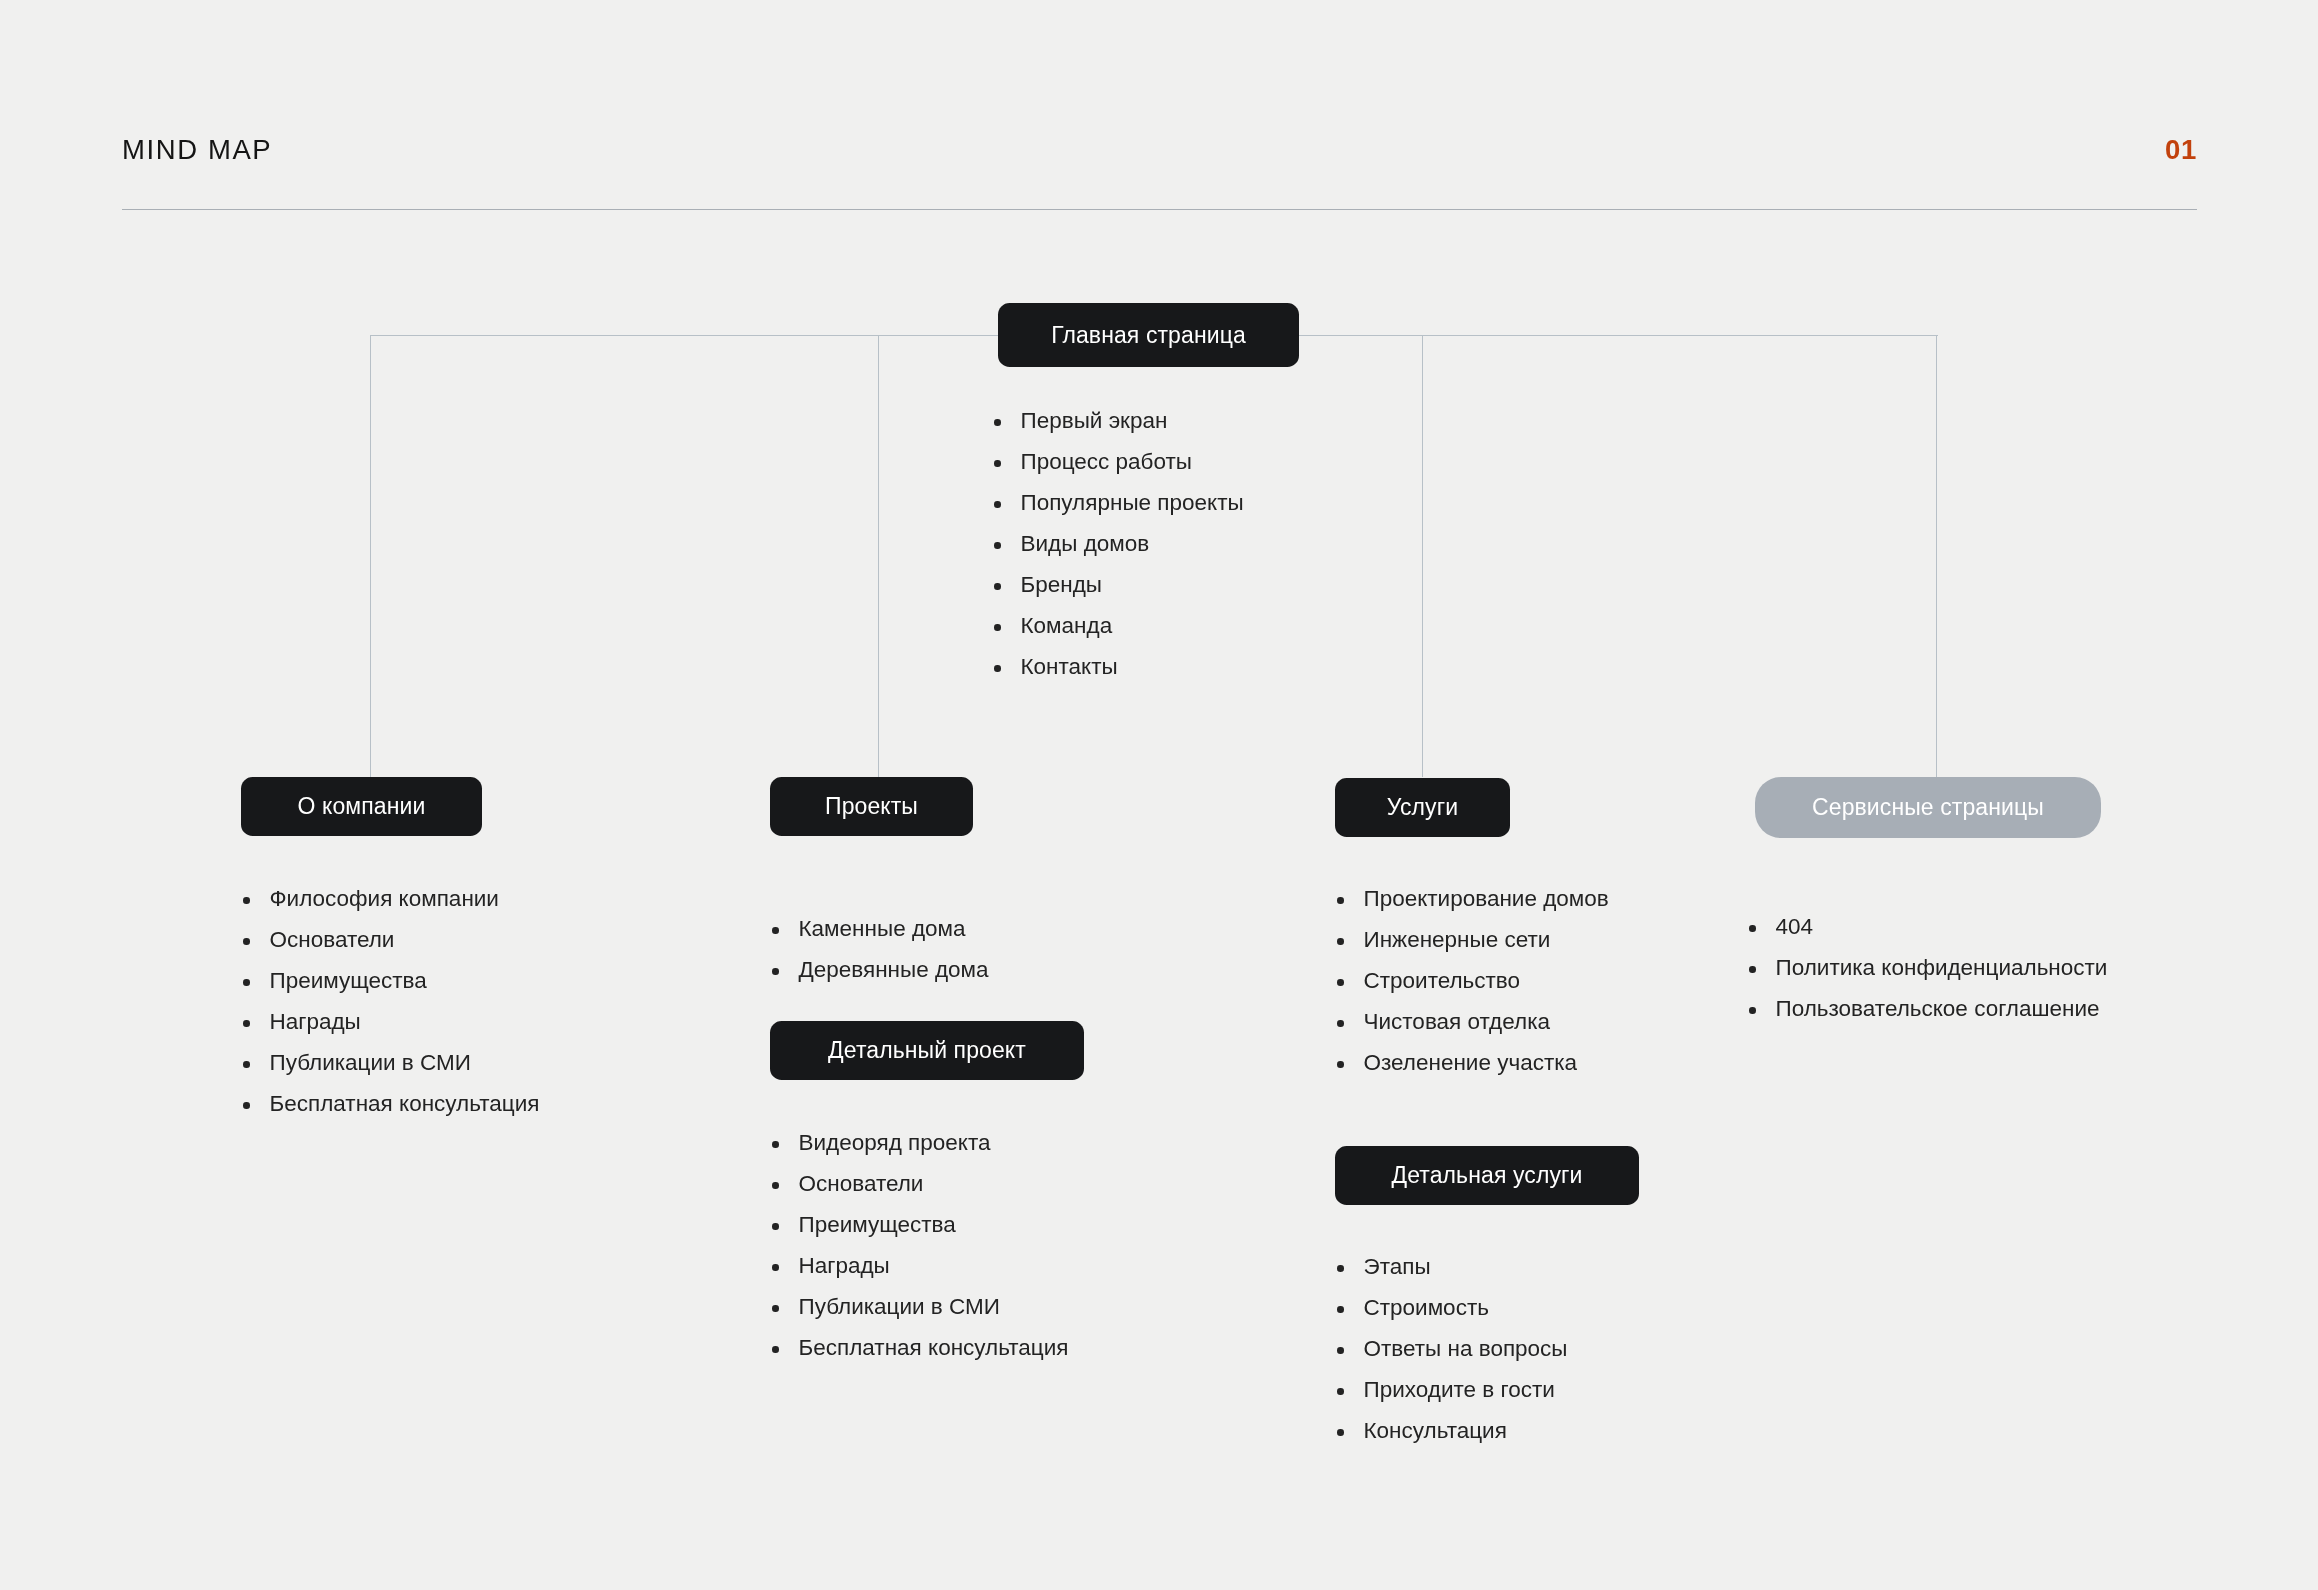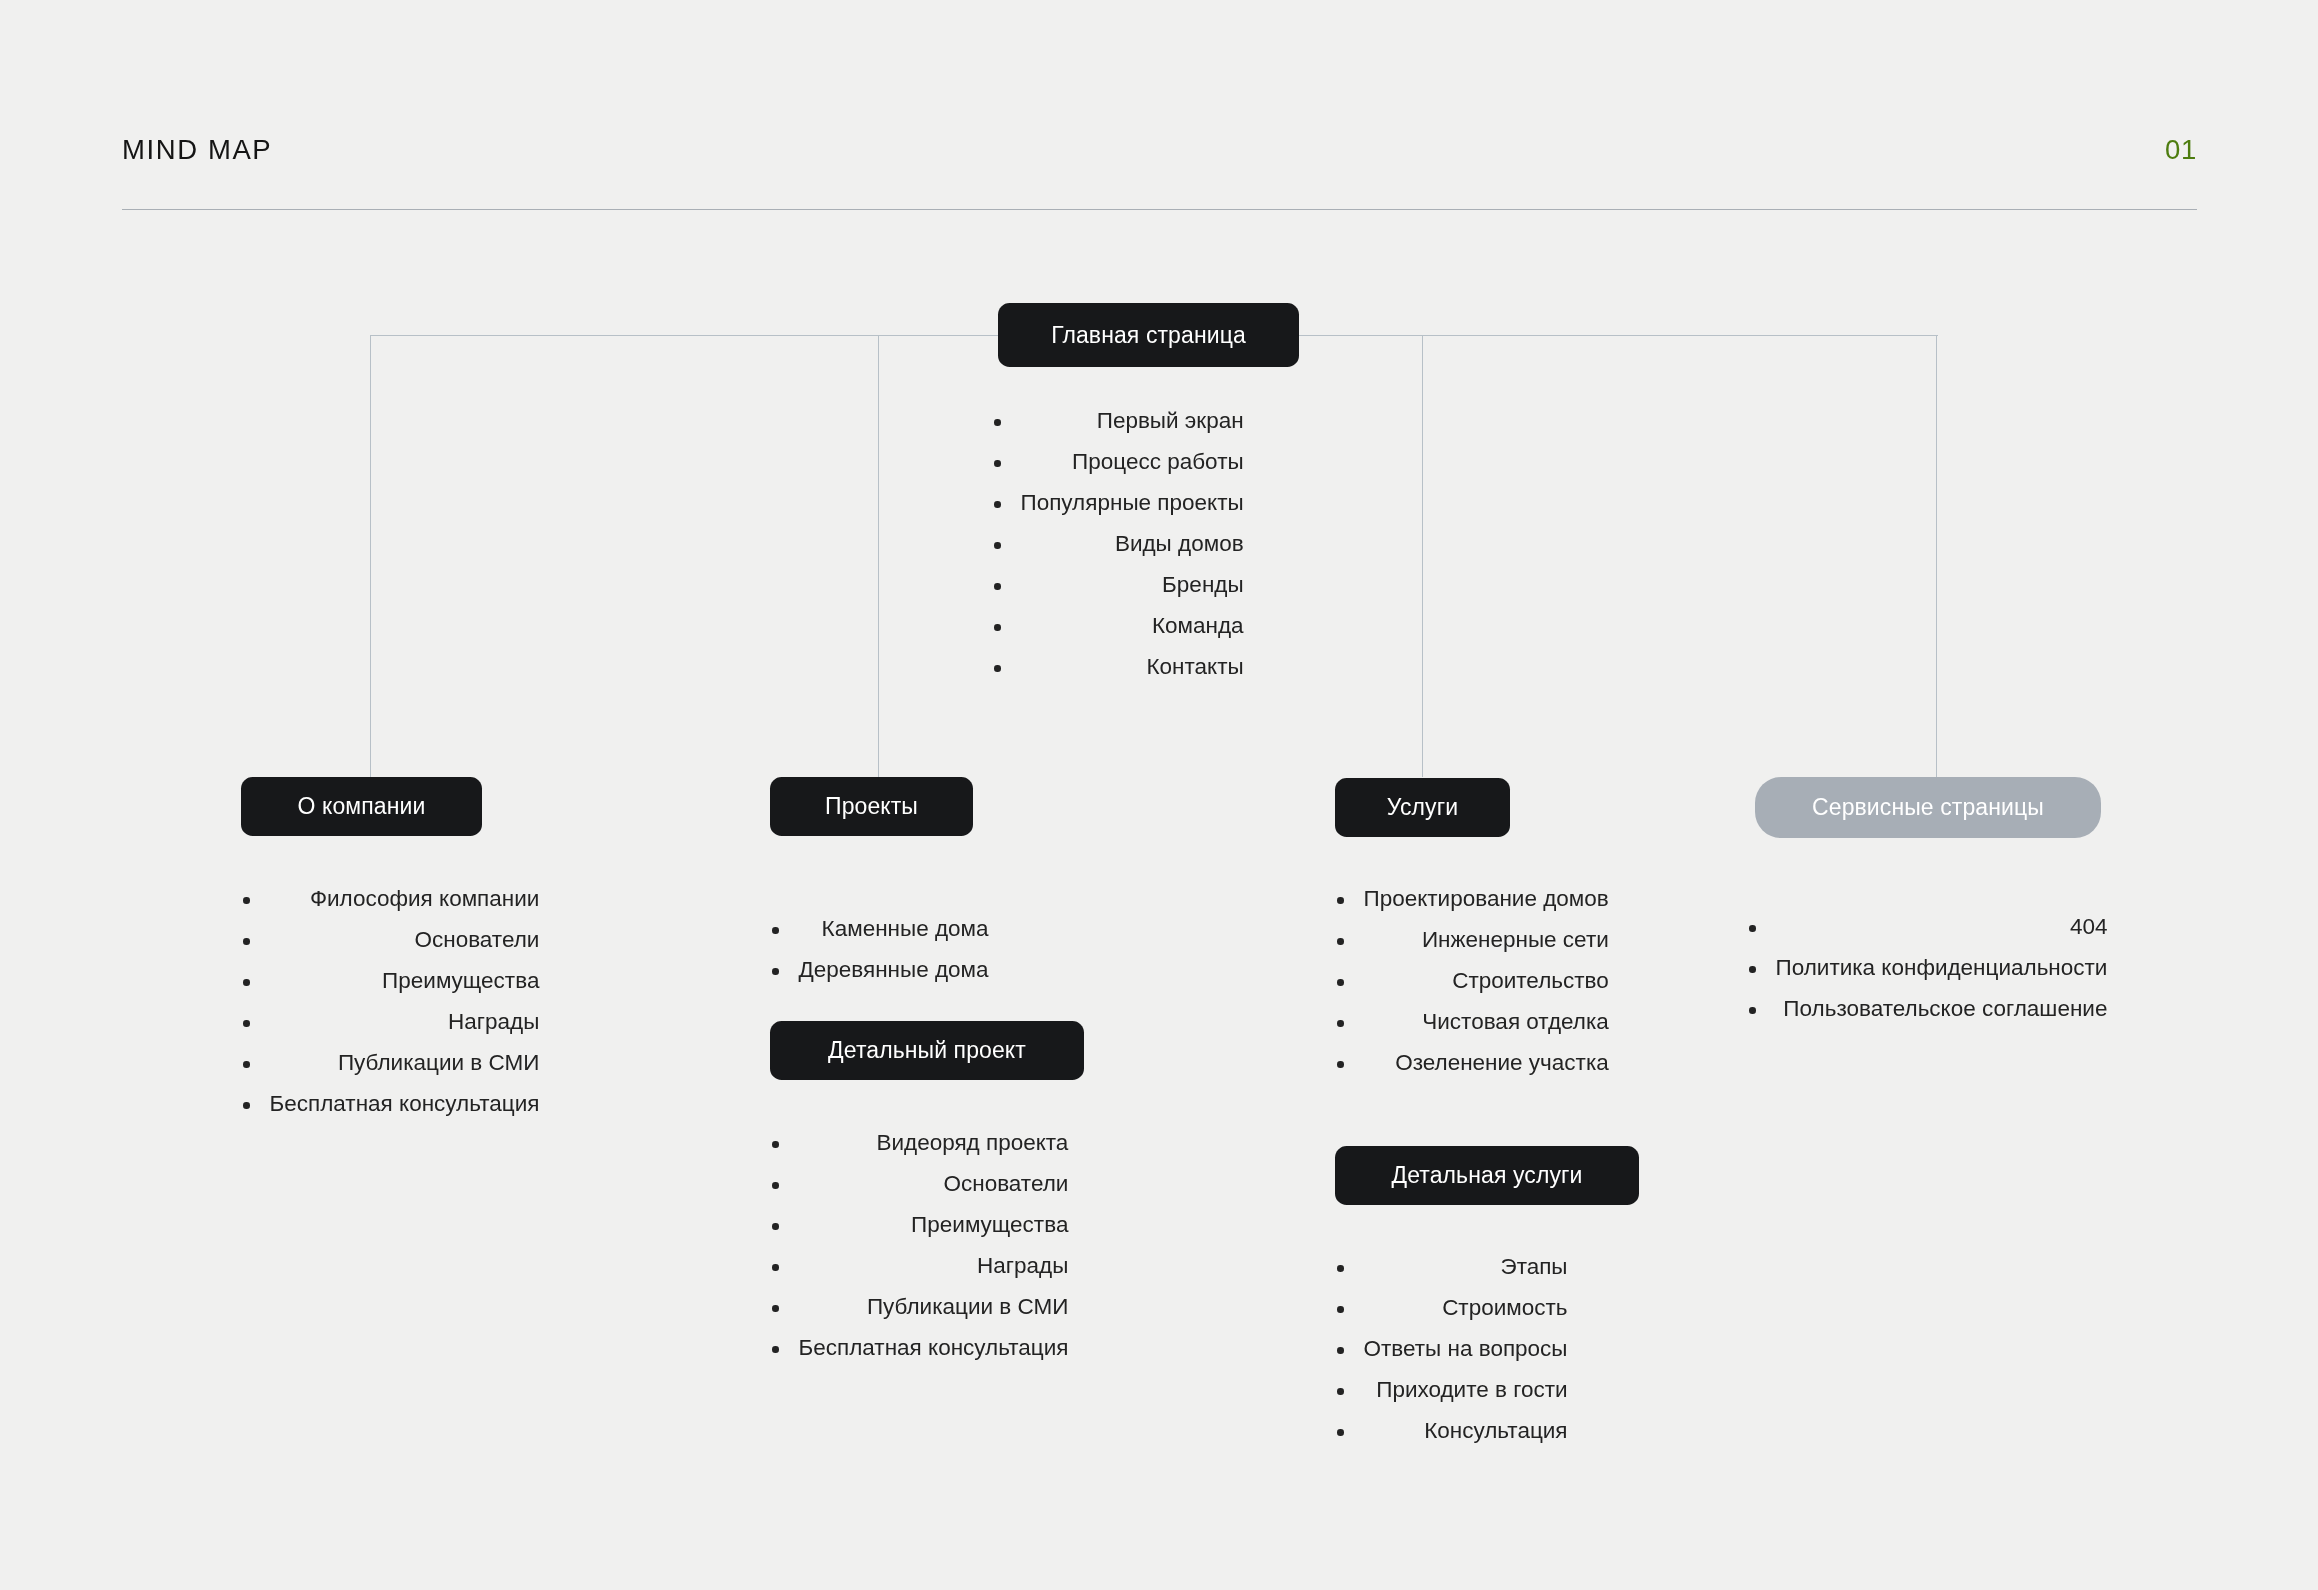--- a/index.html
+++ b/index.html
@@ -12,21 +12,20 @@
     background: #F0F0EF;
     font-family: "Liberation Sans", sans-serif;
     color: #1A1A1A;
     overflow: hidden;
   }
 
   .page {
     position: relative;
     width: 2319px;
     height: 1316px;
-    text-align: right;
   }
 
   
   .header {
     position: absolute;
     left: 122px;
     top: 134px;
     width: 2075px;
     display: flex;
     align-items: baseline;
@@ -35,22 +34,22 @@
   .header-title {
     font-size: 27.5px;
     letter-spacing: 1.6px;
     font-weight: 400;
     color: #141414;
     white-space: nowrap;
   }
   .header-page {
     font-size: 27.5px;
     letter-spacing: 0.7px;
-    font-weight: 400;
-    color: #4d7c0f;
+    font-weight: 700;
+    color: #c2410c;
   }
   .header-rule {
     position: absolute;
     left: 122px;
     top: 209px;
     width: 2075px;
     height: 1.4px;
     background: #A9AFB5;
   }
 

